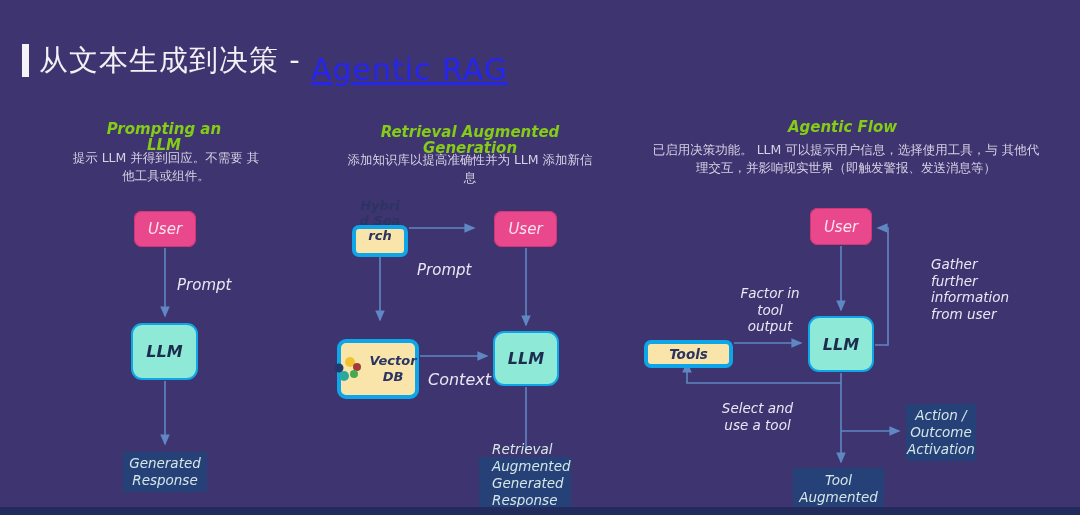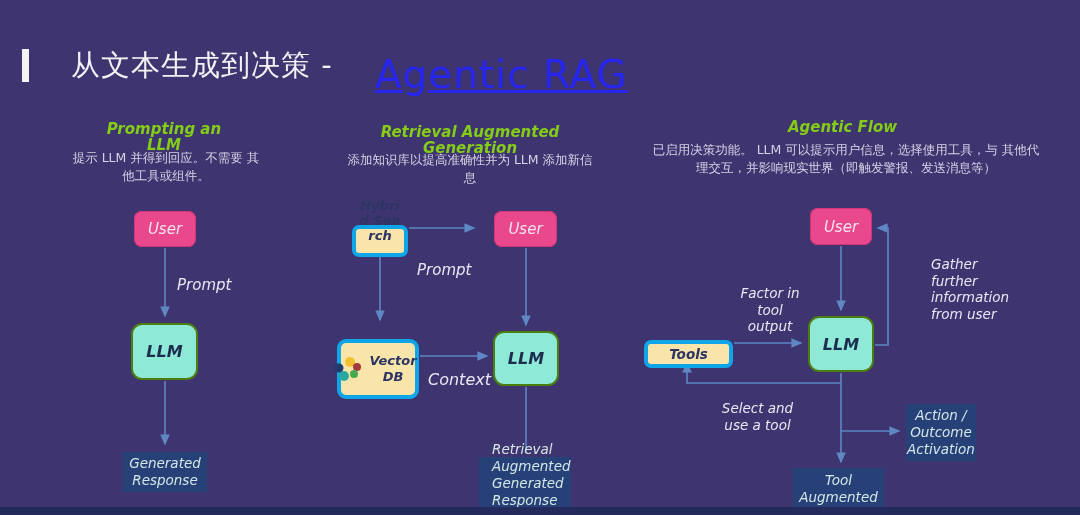--- a/index.html
+++ b/index.html
@@ -2,34 +2,34 @@
 <html style="--background: #3e346f; --accent_pink: #e9498c; --accent_mint: #8ee9d6; --accent_cream: #f9e5aa; --accent_navy: #264078; --arrow_blue: #5e87c4; --link_blue: #2525ee;"><head>
 <meta charset="utf-8">
 <style>
   html,body{margin:0;padding:0;background:#2a2250;}
   #slide{
     position:relative;width:1080px;height:515px;overflow:hidden;
     background:var(--background,#3e346f);
     font-family:"DejaVu Sans",sans-serif;
   }
   
-  .title-row{position:absolute;left:22px;top:34px;display:flex;align-items:center;gap:32px;}
+  .title-row{position:absolute;left:22px;top:34px;display:flex;align-items:center;}
   .title-bar{width:7px;height:33px;background:#f5f2f8;margin-right:10px;}
   .title-text{font-size:29px;color:#f3f0f6;letter-spacing:1px;white-space:pre;}
-  .title-link{font-size:39px;color:var(--link_blue,#2525ee);text-decoration:underline;letter-spacing:1px;margin-top:18px;}
+  .title-link{font-size:30px;color:var(--link_blue,#2525ee);text-decoration:underline;letter-spacing:1px;margin-top:18px;}
   
   .heading{position:absolute;color:#84cc16;font-weight:bold;font-style:italic;
            font-size:15px;line-height:16px;text-align:center;}
   .desc{position:absolute;color:#d8d2e6;font-size:12.5px;line-height:17.5px;text-align:center;}
   
   .node{position:absolute;display:flex;align-items:center;justify-content:center;
         text-align:center;box-sizing:border-box;}
   .pink{background:var(--accent_pink,#e9498c);border-radius:8px;color:#fbe3ee;
         font-style:italic;font-size:15px;box-shadow:inset 0 0 0 1px #d23577;}
-  .mint{background:var(--accent_mint,#8ee9d6);border:2px solid #4d7c0f;border-radius:11px;
+  .mint{background:var(--accent_mint,#8ee9d6);border:2px solid #0ea5e9;border-radius:11px;
         color:#1c2d50;font-style:italic;font-weight:bold;font-size:16px;}
   .cream{background:var(--accent_cream,#f9e5aa);border:4px solid #0ea5e9;border-radius:7px;
          color:#2c3463;font-style:italic;font-weight:bold;font-size:13px;margin-top:11px;}
   .navy{background:var(--accent_navy,#264078);color:#d5e7e6;font-style:italic;
         font-size:13.5px;line-height:17px;}
   .overlay-label{position:absolute;color:#2c3463;font-style:italic;font-weight:bold;
                  font-size:13px;line-height:15px;text-align:center;word-break:break-all;}
   .navy-overlay{position:absolute;color:#d5e7e6;font-style:italic;font-size:13.5px;
                 line-height:17px;text-align:left;}
   

